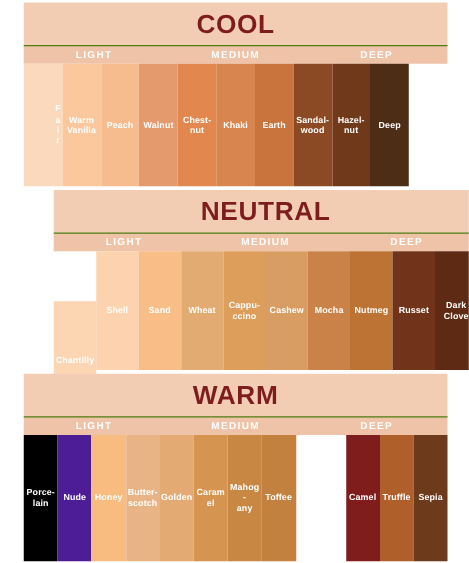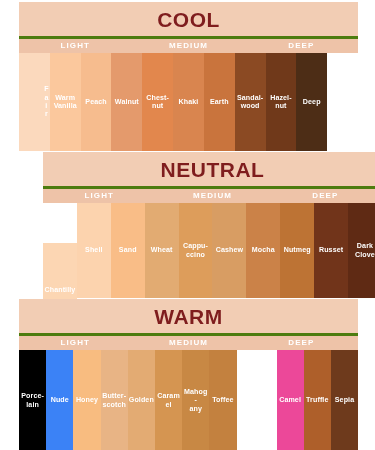--- a/index.html
+++ b/index.html
@@ -44,21 +44,21 @@
     letter-spacing: 0.5px;
     line-height: 1;
     text-shadow: 0 0 1px rgba(255,255,255,0.35);
   }
 
   
   .tier-band {
     position: relative;
     background: #eec3a8;
     height: 14px;
-    border-top: 3px solid #4d7c0f;
+    border-top: 1px solid #4d7c0f;
   }
 
   .tier-band .tier {
     position: absolute;
     top: 0;
     height: 14px;
     line-height: 14px;
     color: #ffffff;
     font-size: 8px;
     font-weight: bold;
@@ -207,21 +207,21 @@
     <div class="tier-band">
       <span class="tier" style="left:16.6%">LIGHT</span>
       <span class="tier" style="left:50%">MEDIUM</span>
       <span class="tier" style="left:83.3%">DEEP</span>
     </div>
     <div class="swatch-row">
         <div class="swatch" style="background: #000000; width: 9.09091%;">
           <span class="swatch-label">Porce-
 lain</span>
         </div>
-        <div class="swatch" style="background: #3b82f6; width: 9.09091%;">
+        <div class="swatch" style="background: #4c1d95; width: 9.09091%;">
           <span class="swatch-label">Nude</span>
         </div>
         <div class="swatch" style="background: rgb(248, 188, 128); width: 9.09091%;">
           <span class="swatch-label">Honey</span>
         </div>
         <div class="swatch" style="background: rgb(232, 180, 133); width: 9.09091%;">
           <span class="swatch-label">Butter-
 scotch</span>
         </div>
         <div class="swatch" style="background: rgb(227, 171, 115); width: 9.09091%;">
@@ -230,21 +230,21 @@
         <div class="swatch" style="background: rgb(213, 149, 81); width: 9.09091%;">
           <span class="swatch-label">Caramel</span>
         </div>
         <div class="swatch" style="background: rgb(200, 136, 68); width: 9.09091%;">
           <span class="swatch-label">Mahog-
 any</span>
         </div>
         <div class="swatch" style="background: rgb(195, 129, 63); width: 9.09091%;">
           <span class="swatch-label">Toffee</span>
         </div>
-        <div class="swatch" style="background: #ec4899; width: 9.09091%; margin-left: 40px;">
+        <div class="swatch" style="background: #7f1d1d; width: 9.09091%; margin-left: 40px;">
           <span class="swatch-label">Camel</span>
         </div>
         <div class="swatch" style="background: rgb(174, 95, 42); width: 9.09091%;">
           <span class="swatch-label">Truffle</span>
         </div>
         <div class="swatch" style="background: rgb(110, 58, 28); width: 9.09091%;">
           <span class="swatch-label">Sepia</span>
         </div>
       </div>
   </div>

